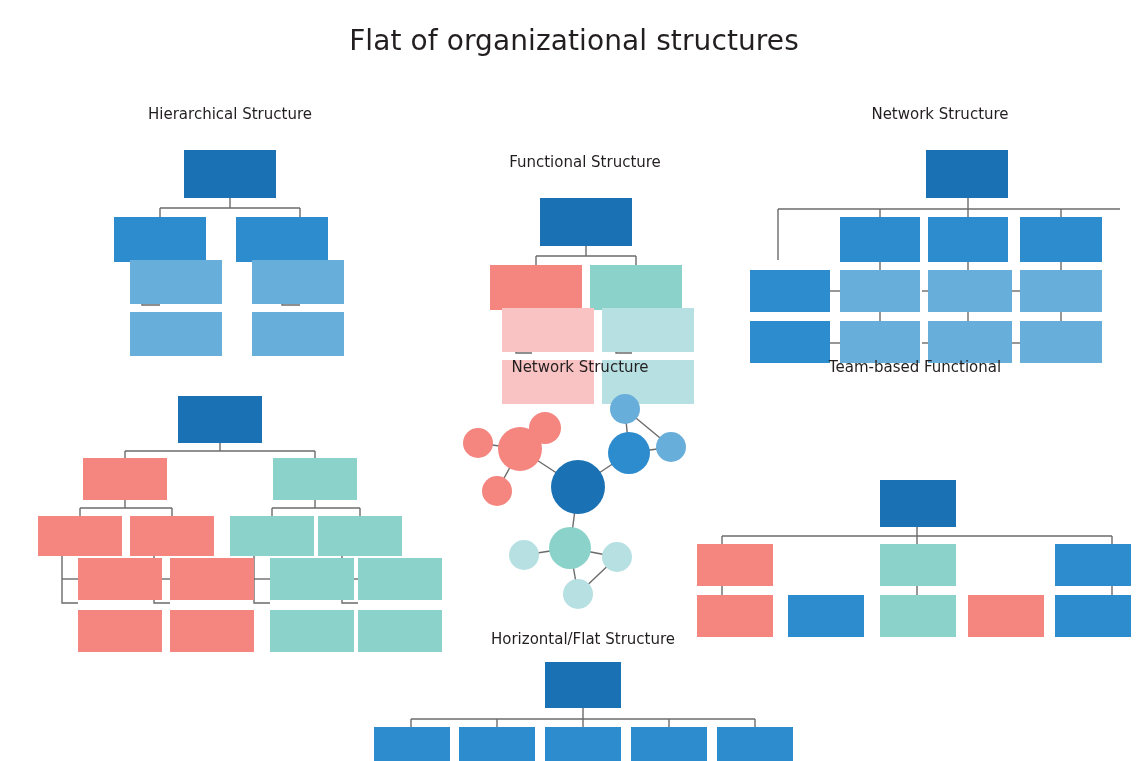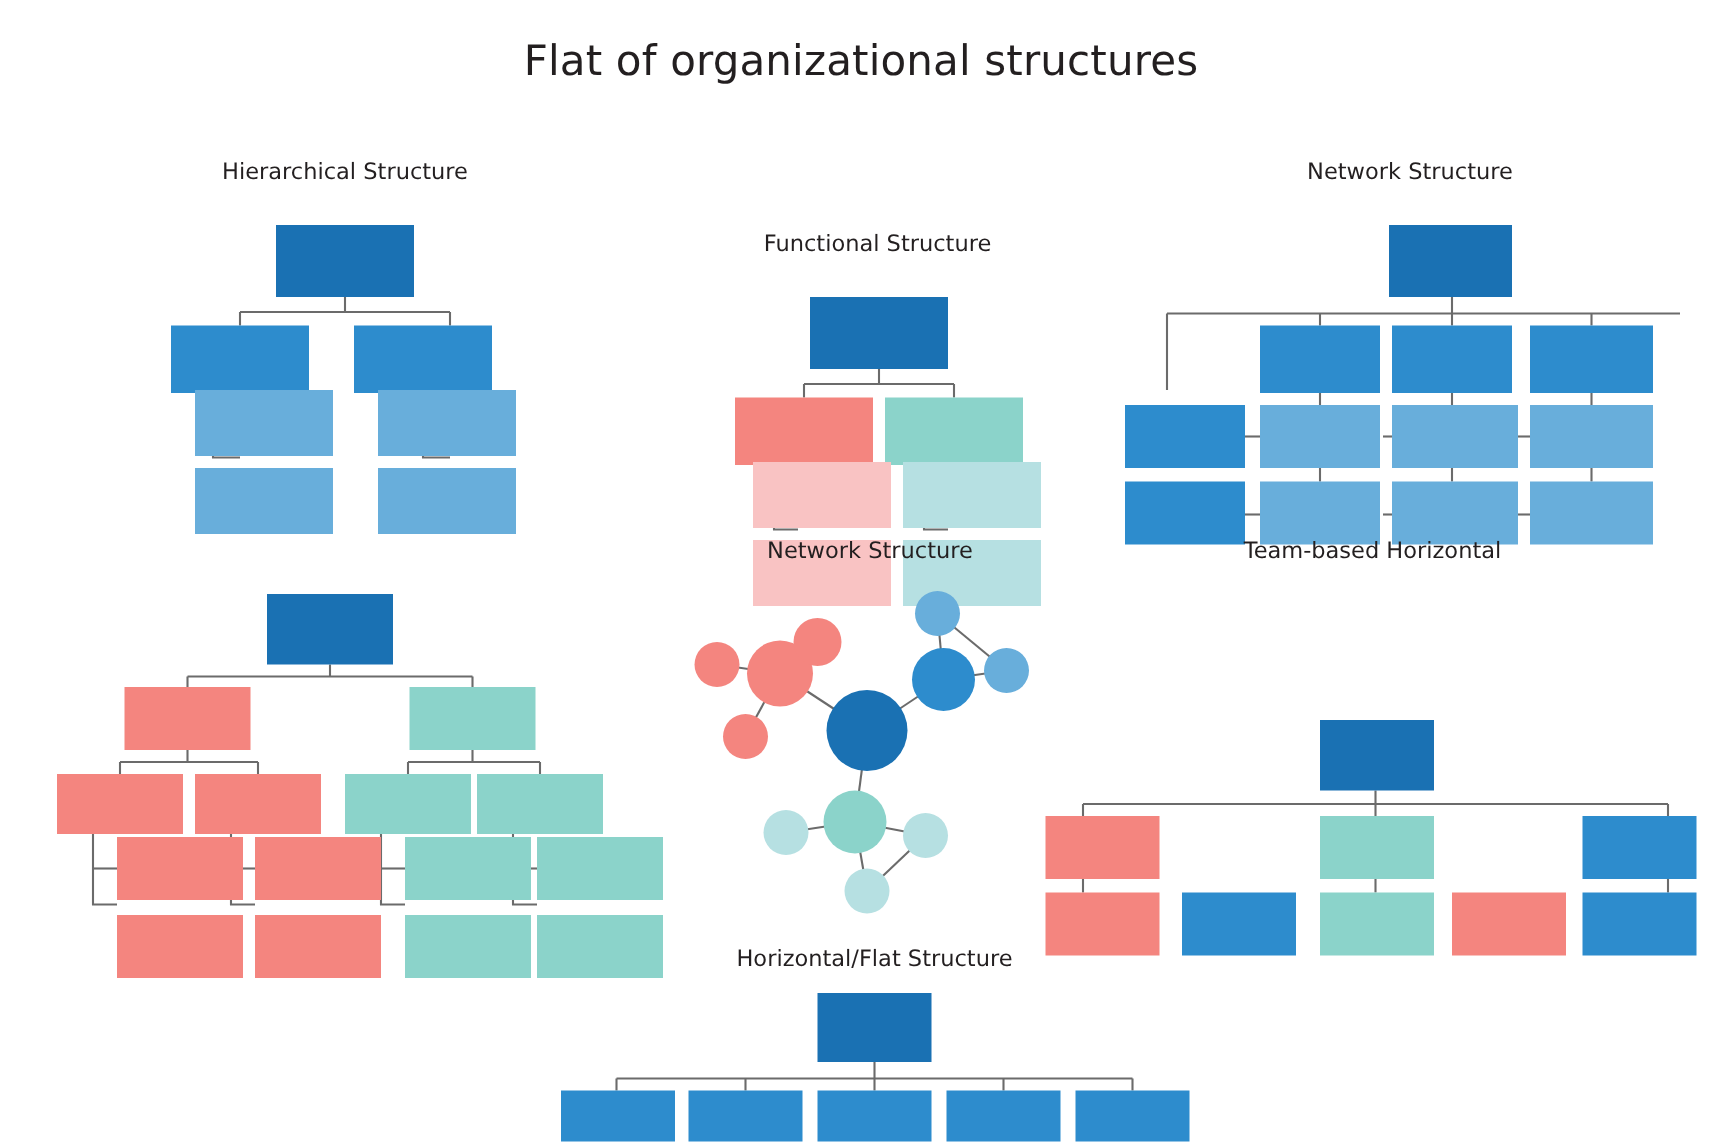--- a/index.html
+++ b/index.html
@@ -240,21 +240,21 @@
         <div class="net-node" style="left: 216px; top: 74px; width: 30px; height: 30px; background: rgb(104, 174, 219);"></div>
         <div class="net-node" style="left: 109px; top: 169px; width: 42px; height: 42px; background: rgb(139, 211, 202);"></div>
         <div class="net-node" style="left: 69px; top: 182px; width: 30px; height: 30px; background: rgb(182, 224, 226);"></div>
         <div class="net-node" style="left: 162px; top: 184px; width: 30px; height: 30px; background: rgb(182, 224, 226);"></div>
         <div class="net-node" style="left: 123px; top: 221px; width: 30px; height: 30px; background: rgb(182, 224, 226);"></div>
       </div>
   </div>
 </div>
 
 <div class="panel" style="left:700px; top:358px; width:430px; height:240px;">
-  <div class="panel-title" style="top:0px;">Team-based Horizontal</div>
+  <div class="panel-title" style="top:0px;">Team-based Functional</div>
   <div class="stage">
     <svg class="edge-layer" width="430" height="240">
       <path class="edge" d="M 217 169 L 217 178"></path>
       <path class="edge" d="M 22 178 L 412 178"></path>
       <path class="edge" d="M 22 178 L 22 186"></path>
       <path class="edge" d="M 217 178 L 217 186"></path>
       <path class="edge" d="M 412 178 L 412 186"></path>
       <path class="edge" d="M 22 228 L 22 237"></path>
       <path class="edge" d="M 217 228 L 217 237"></path>
       <path class="edge" d="M 412 228 L 412 237"></path>

